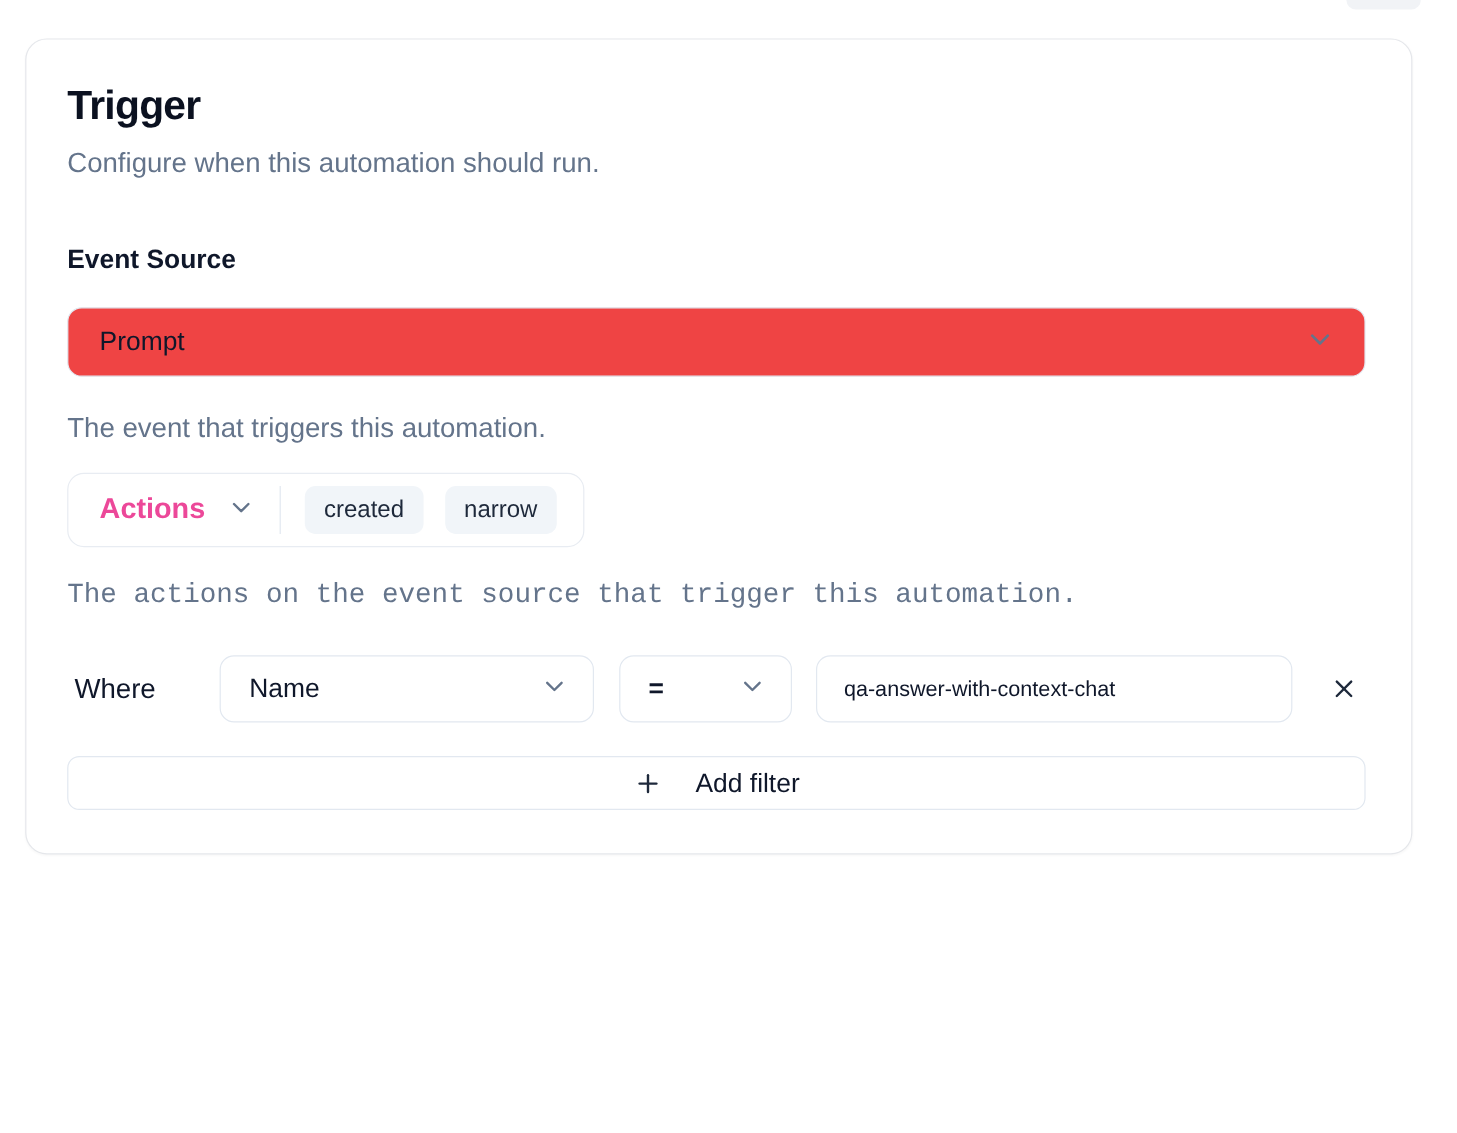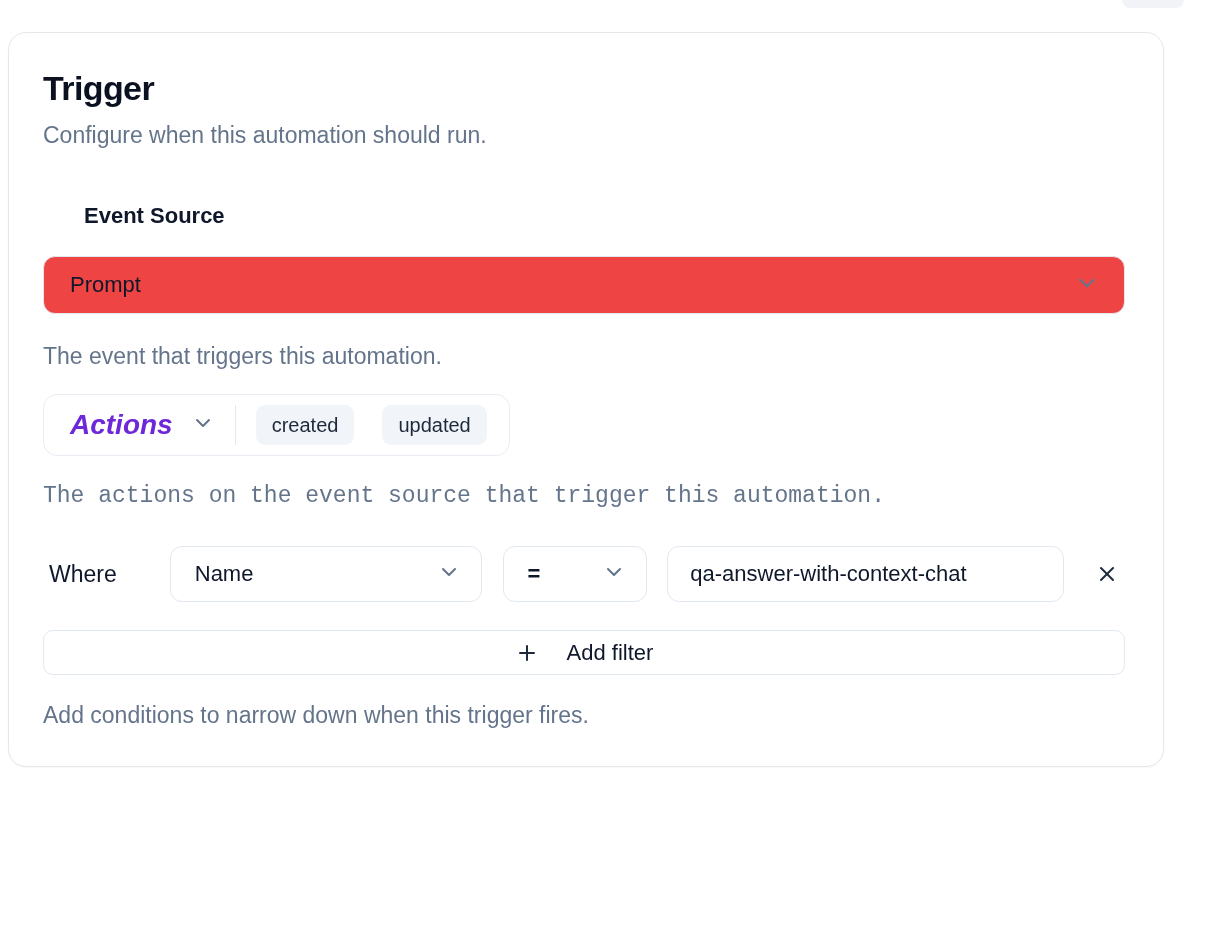--- a/index.html
+++ b/index.html
@@ -16,21 +16,21 @@
     position: absolute;
     left: 1122px; top: -8px;
     width: 62px; height: 16px;
     background: #eef1f5;
     border-radius: 8px;
     opacity: 0.85;
   }
 
   .card {
     position: absolute;
-    left: 8px; top: 32px;
+    left: 21px; top: 32px;
     width: 1156px;
     background: #ffffff;
     border: 1px solid #e5e7eb;
     border-radius: 18px;
     padding: 34px 38px 36px 34px;
     box-shadow: 0 1px 2px rgba(15,23,42,0.03);
   }
 
   .page-title {
     font-size: 34px;
@@ -44,21 +44,20 @@
     font-size: 23px;
     line-height: 30px;
     color: #64748b;
   }
 
   .field-label {
     font-size: 22px;
     font-weight: 600;
     color: #0f172a;
     line-height: 28px;
-    margin-left: 41px;
   }
   .lbl-source { margin-top: 52px; }
   .lbl-action { margin-top: 48px; }
   .lbl-filter { margin-top: 47px; }
 
   .help-text {
     font-size: 23px;
     line-height: 30px;
     color: #64748b;
   }
@@ -97,32 +96,31 @@
     padding: 0 22px 0 26px;
     background: #ffffff;
   }
   .action-trigger {
     display: flex;
     align-items: center;
     gap: 18px;
     cursor: pointer;
   }
   .action-trigger .value {
-    font-size: 28px;
+    font-size: 24px;
     font-weight: 600;
-    color: #6d28d9;
-    font-style: italic;
+    color: #ec4899;
   }
   .v-divider {
     width: 1px;
     height: 40px;
     background: #e2e8f0;
     margin: 0 20px;
   }
-  .chips { display: flex; align-items: center; gap: 28px; }
+  .chips { display: flex; align-items: center; gap: 18px; }
   .chip {
     background: #f1f5f9;
     border-radius: 9px;
     padding: 8px 16px;
     font-size: 20px;
     color: #1e293b;
     line-height: 24px;
     white-space: nowrap;
   }
 
@@ -159,21 +157,21 @@
   }
   .pill-field { width: 312px; }
   .pill-op { width: 144px; }
   .pill-op .value { font-weight: 600; }
   .value-input {
     width: 397px;
     height: 56px;
     border: 1px solid #e2e8f0;
     border-radius: 12px;
     padding: 0 22px;
-    font-size: 22px;
+    font-size: 18px;
     color: #0f172a;
     font-family: "Liberation Sans", "DejaVu Sans", sans-serif;
     outline: none;
     flex: 0 0 auto;
   }
   .remove-btn {
     margin-left: 4px;
     width: 36px; height: 36px;
     border: none;
     background: transparent;
@@ -231,21 +229,21 @@
       <span class="value">Actions</span>
       <span class="chev">
         <svg width="24" height="24" viewBox="0 0 24 24" fill="none" stroke="#64748b" stroke-width="2" stroke-linecap="round" stroke-linejoin="round">
             <polyline points="6 9 12 15 18 9"></polyline>
           </svg>
       </span>
     </div>
     <div class="v-divider"></div>
     <div class="chips">
       <span class="chip">created</span>
-      <span class="chip">updated</span>
+      <span class="chip">narrow</span>
     </div>
   </div>
   <div class="help-text help-action">The actions on the event source that trigger this automation.</div>
 
   
 
   <div class="filter-row">
     <span class="where-label">Where</span>
 
     <div class="pill pill-field">
@@ -281,15 +279,14 @@
   <button class="add-filter-btn">
     <span style="display:flex;">
       <svg width="24" height="24" viewBox="0 0 24 24" fill="none" stroke="#1e293b" stroke-width="2" stroke-linecap="round">
           <line x1="12" y1="5" x2="12" y2="19"></line>
           <line x1="5" y1="12" x2="19" y2="12"></line>
         </svg>
     </span>
     <span>Add filter</span>
   </button>
 
-  <div class="help-text help-filter">Add conditions to narrow down when this trigger fires.</div>
 
 </div>
 
 </body></html>

